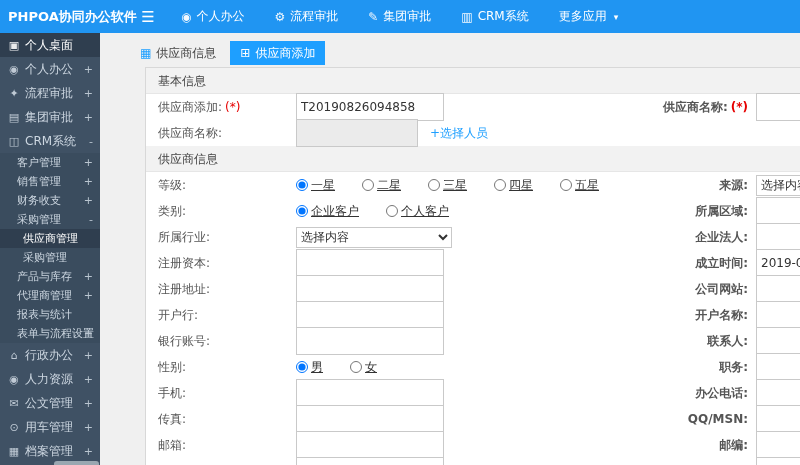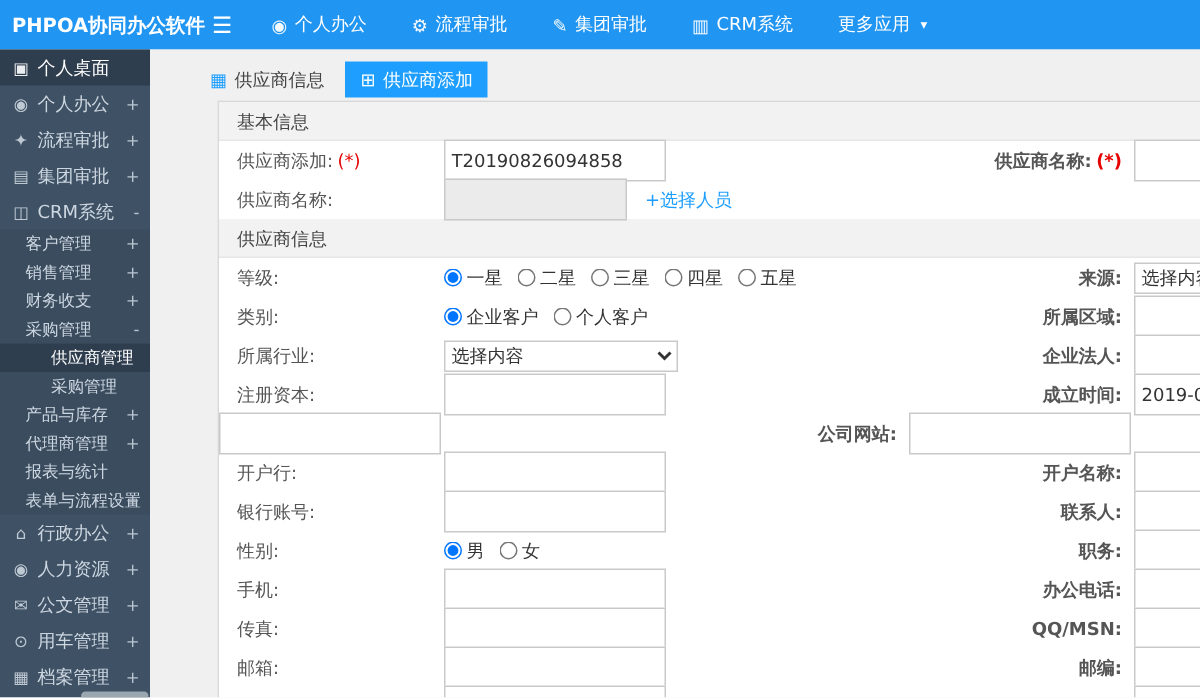--- a/index.html
+++ b/index.html
@@ -17,21 +17,21 @@
   .caret { font-size:9px; margin-left:2px; }
 
   
   .layout { display:flex; height:435px; }
   .sidebar { width:100px; background:#3f5164; color:#cdd7e1; position:relative; overflow:hidden; flex:none; }
   .side-item { height:24px; display:flex; align-items:center; gap:5px; padding-left:8px;
                font-size:12px; position:relative; cursor:pointer; white-space:nowrap; }
   .side-item .s-ico { font-size:11px; width:12px; text-align:center; opacity:.9; }
   .side-item .toggle { position:absolute; right:7px; font-size:11px; color:#b9c5d0; }
   .side-item.sub { height:19px; font-size:11px; padding-left:17px; background:#3a4c5e; }
-  .side-item.sub2 { padding-left:34px; }
+  .side-item.sub2 { padding-left:23px; }
   .side-item.active { background:#2f3e4f; color:#fff; }
   .side-scroll { position:absolute; bottom:1px; right:1px; width:45px; height:6px;
                  background:#9aa7b1; border-radius:3px; }
 
   
   .main { flex:1; background:#f0f0f0; overflow:hidden; }
   .tabbar { padding:8px 0 0 30px; height:32px; display:flex; gap:4px; }
   .tab { height:24px; display:flex; align-items:center; gap:5px; padding:0 10px;
          color:#444; cursor:pointer; font-size:12px; white-space:nowrap; }
   .tab .tab-ico { color:#1e9fff; font-size:12px; }
@@ -48,21 +48,21 @@
   .fld-r { flex:1; display:flex; align-items:center; }
   .req { color:#e60000; margin-left:3px; }
   input.txt { width:148px; height:28px; border:1px solid #c9c9c9; padding:0 4px;
               font-size:12px; color:#333; background:#fff;
               font-family:"DejaVu Sans","Liberation Sans",sans-serif; }
   input.txt.gray { background:#ebebeb; width:122px; }
   select.sel { width:156px; height:21px; border:1px solid #c9c9c9; font-size:12px; color:#333;
                background:#fff; font-family:"DejaVu Sans","Liberation Sans",sans-serif; }
   select.sel.narrow { width:150px; }
   a.link { color:#1e9fff; margin-left:12px; text-decoration:none; cursor:pointer; }
-  .radios { gap:0; }
+  .radios { gap:17px;text-decoration:underline; }
   .radios label { display:inline-flex; align-items:center; margin-right:10px; color:#333; cursor:pointer; }
   .radios input { margin:0 3px 0 0; width:12px; height:12px; }
 </style>
 </head>
 <body>
 
 <div class="app">
 
   <div class="topbar">
     <div class="logo">PHPOA协同办公软件</div>
@@ -310,20 +310,23 @@
           </div>
           <div class="lbl-r">
             <span>成立时间:</span>
           </div>
           <div class="fld-r">
             <input class="txt" type="text" value="2019-08-26" style="">
           </div>
         </div>
 
         <div class="frow">
+          <div class="lbl-l">
+            <span>注册地址:</span>
+          </div>
           <div class="fld-l">
             <input class="txt" type="text" value="" style="">
           </div>
           <div class="lbl-r">
             <span>公司网站:</span>
           </div>
           <div class="fld-r">
             <input class="txt" type="text" value="" style="">
           </div>
         </div>

